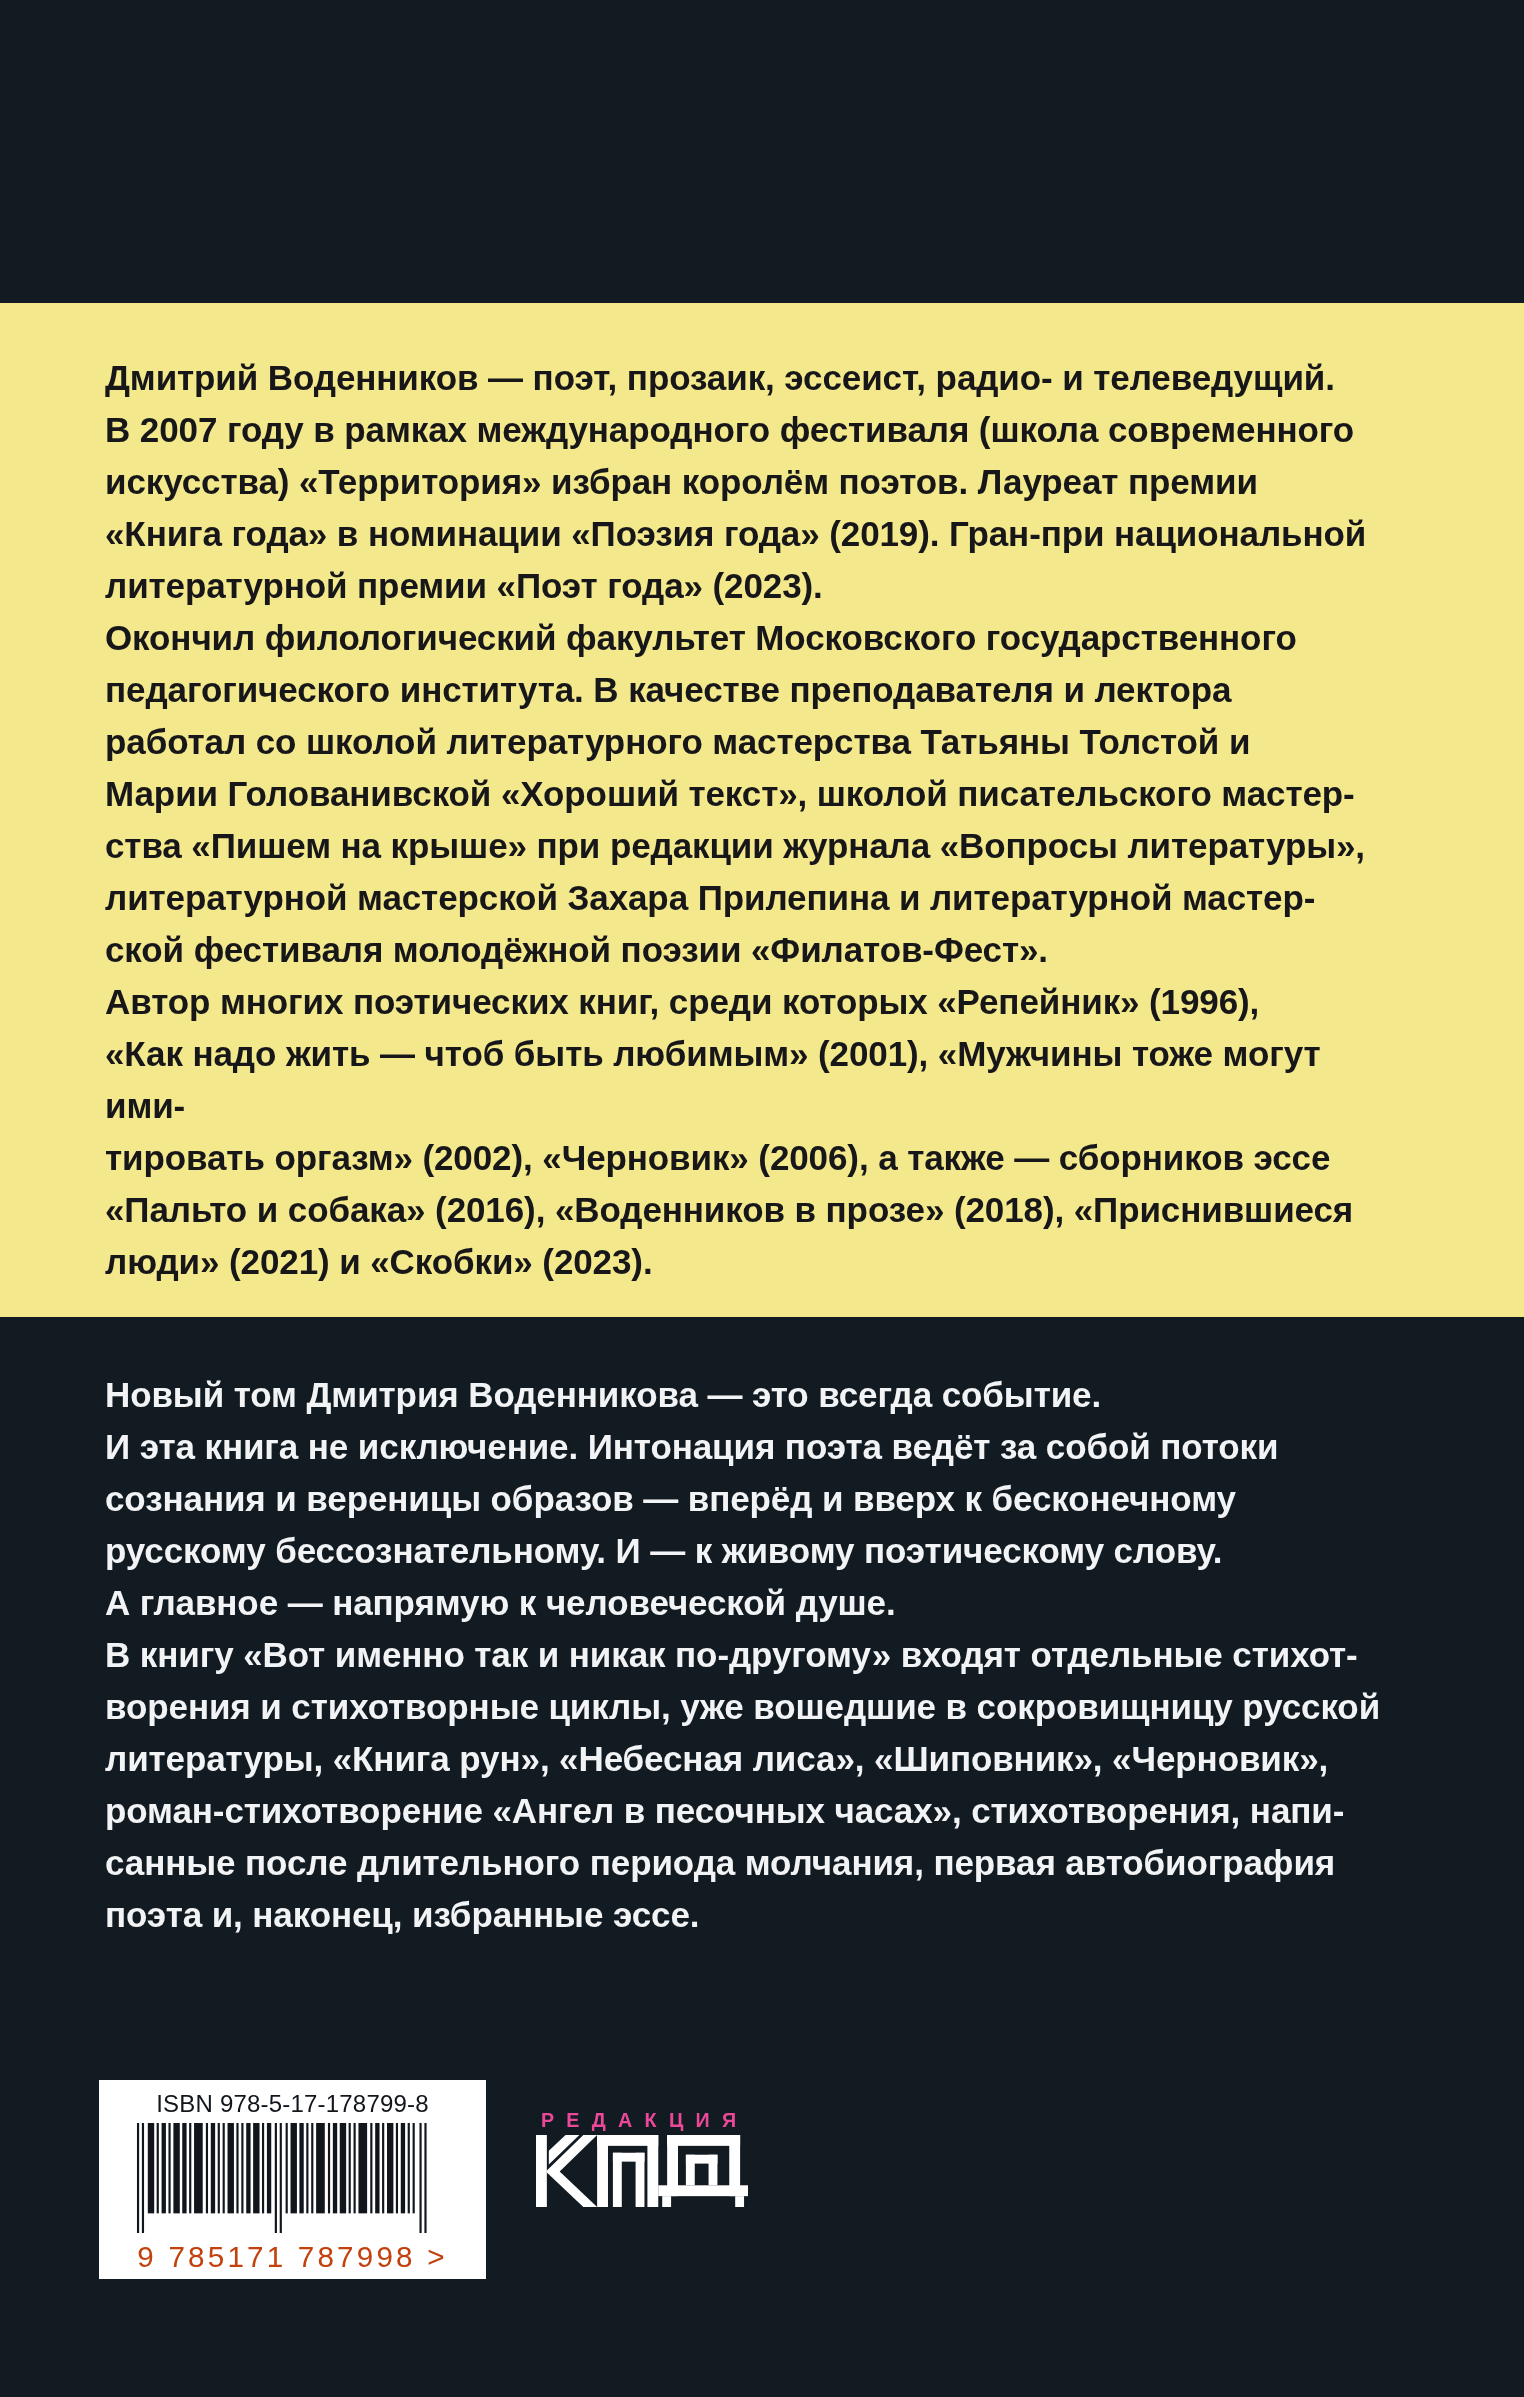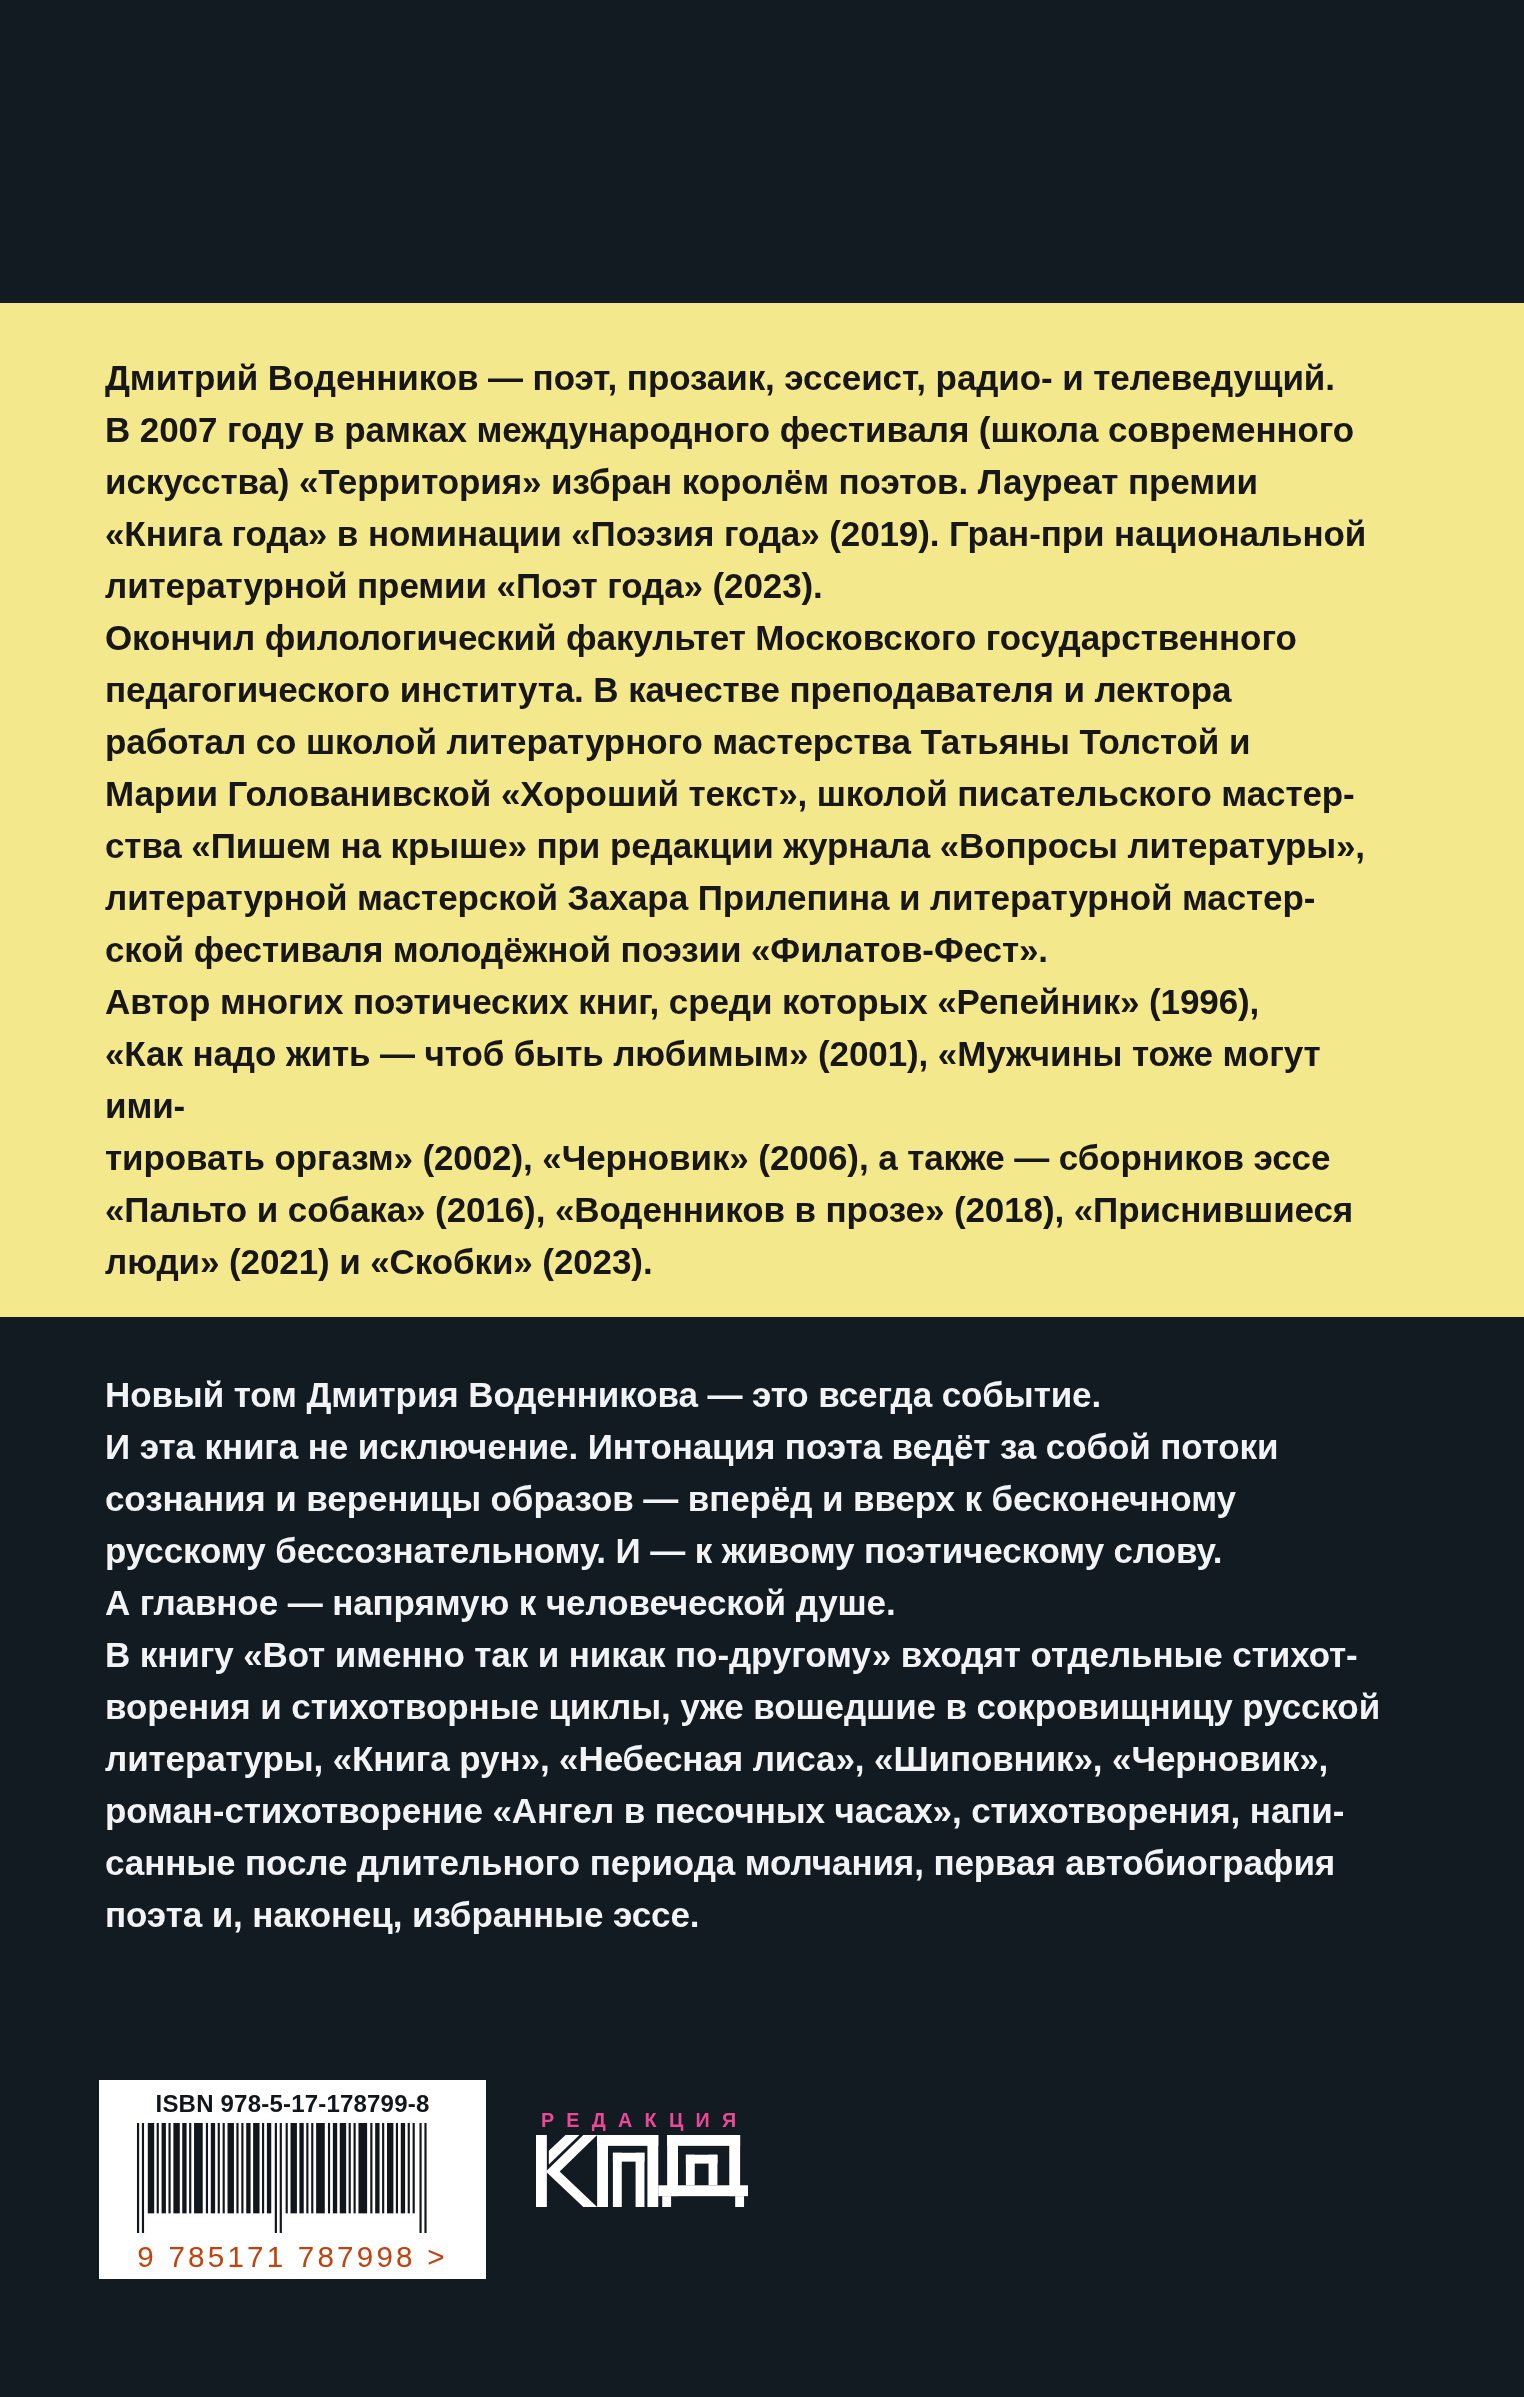--- a/index.html
+++ b/index.html
@@ -88,21 +88,21 @@
     box-sizing: border-box;
     display: flex;
     flex-direction: column;
     align-items: center;
     justify-content: flex-start;
     padding-top: 11.8px;
   }
   .isbn-text {
     color: #11161c;
     font-size: 24px;
-    font-weight: 700;
+    font-weight: 400;
     letter-spacing: 0.2px;
     line-height: 1;
     margin-bottom: 6.9px;
     font-family: "Liberation Sans", sans-serif;
   }
   .bars-wrap {
     position: relative;
     width: 315px;
     height: 110px;
   }

